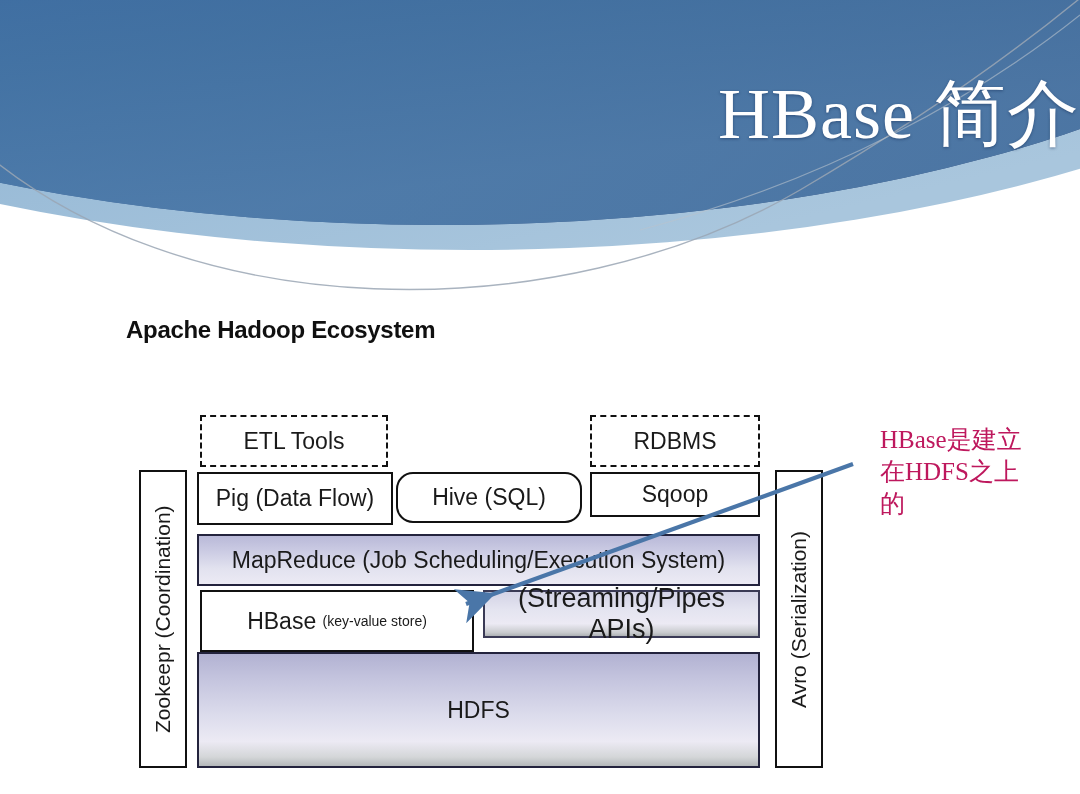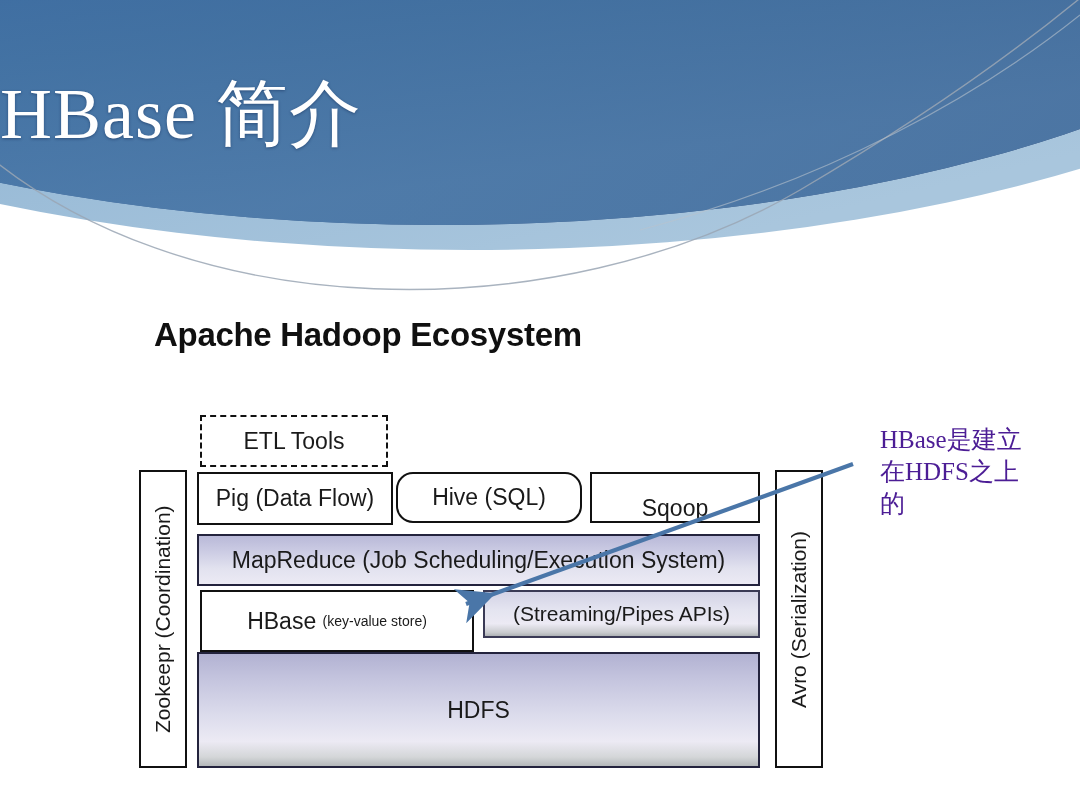--- a/index.html
+++ b/index.html
@@ -14,41 +14,40 @@
   
   #banner {
     position:absolute; left:0; top:0; width:1080px; height:300px;
     overflow:hidden;
   }
   #banner svg { display:block; width:1080px; height:300px; }
 
   #slide-title {
     position:absolute;
     left:0; top:66px; width:1080px;
-    text-align:left;
+    text-align:right;
     font-family:"Liberation Serif", serif;
     font-size:72px;
     font-weight:400;
     color:#ffffff;
     letter-spacing:1px;
     text-shadow:0 1px 3px rgba(10,30,70,.45);
     white-space:nowrap;
     z-index:5;
   }
 
   
   #diagram-heading {
     position:absolute;
     left:126px; top:316px;
-    font-size:33px;
+    font-size:24px;
     font-weight:bold;
     color:#101010;
     letter-spacing:-0.3px;
     white-space:nowrap;
-    margin-left:28px;
   }
 
   #eco { position:absolute; left:0; top:0; width:1080px; height:794px; }
 
   .box {
     position:absolute;
     display:flex; align-items:center; justify-content:center;
     text-align:center;
     color:#1a1a1a;
     line-height:1.15;
@@ -85,35 +84,35 @@
   .grad-hdfs {
     border:2px solid #23233d;
     background:linear-gradient(to bottom,#b2b2d2 0%, #c4c4de 22%, #dcdcec 55%, #eceaf4 78%, #d4d6d8 92%, #b4b8ba 100%);
     font-size:23px;
     flex-direction:column;
   }
 
   .grad-stream {
     border:2px solid #3a3a55;
     background:linear-gradient(to bottom,#d3d3e6 0%, #e4e4f0 40%, #eceaf4 72%, #c9cbce 92%, #aeb2b5 100%);
-    font-size:21px;
+    font-size:27px;
   }
 
   .hbase-box { font-size:23px; }
   .hbase-box .small { font-size:14px; }
 
   
   #annotation {
     position:absolute;
     left:880px; top:424px;
     width:160px;
     font-family:"Liberation Serif", serif;
     font-size:25px;
     line-height:1.28;
-    color:#4c1d95;
+    color:#be185d;
     word-break:break-all;
   }
 
   
   #arrow-layer {
     position:absolute; left:0; top:0; width:1080px; height:794px;
     pointer-events:none;
   }
 </style>
 </head>
@@ -160,28 +159,31 @@
 
 <div id="slide-title">HBase 简介</div>
 
 <div id="diagram-heading">Apache Hadoop Ecosystem</div>
 
 <div id="eco">
 
   <div class="box dashed" style="left:200px; top:415px; width:188px; height:52px;">
     <span>ETL Tools</span>
   </div>
+  <div class="box dashed" style="left:590px; top:415px; width:170px; height:52px;">
+    <span>RDBMS</span>
+  </div>
 
   <div class="box solid" style="left:197px; top:472px; width:196px; height:53px;">
     <span>Pig (Data Flow)</span>
   </div>
   <div class="box solid" style="left:396px; top:472px; width:186px; height:51px;border-radius:17px;">
     <span>Hive (SQL)</span>
   </div>
-  <div class="box solid" style="left:590px; top:472px; width:170px; height:51px;align-items:flex-end;">
+  <div class="box solid" style="left:590px; top:472px; width:170px; height:45px;">
     <span>Sqoop</span>
   </div>
 
   <div class="box vert" style="left:139px; top:470px; width:48px; height:298px;">
     <span>Zookeepr (Coordination)</span>
   </div>
 
   <div class="box vert" style="left:775px; top:470px; width:48px; height:298px;">
     <span>Avro (Serialization)</span>
   </div>

